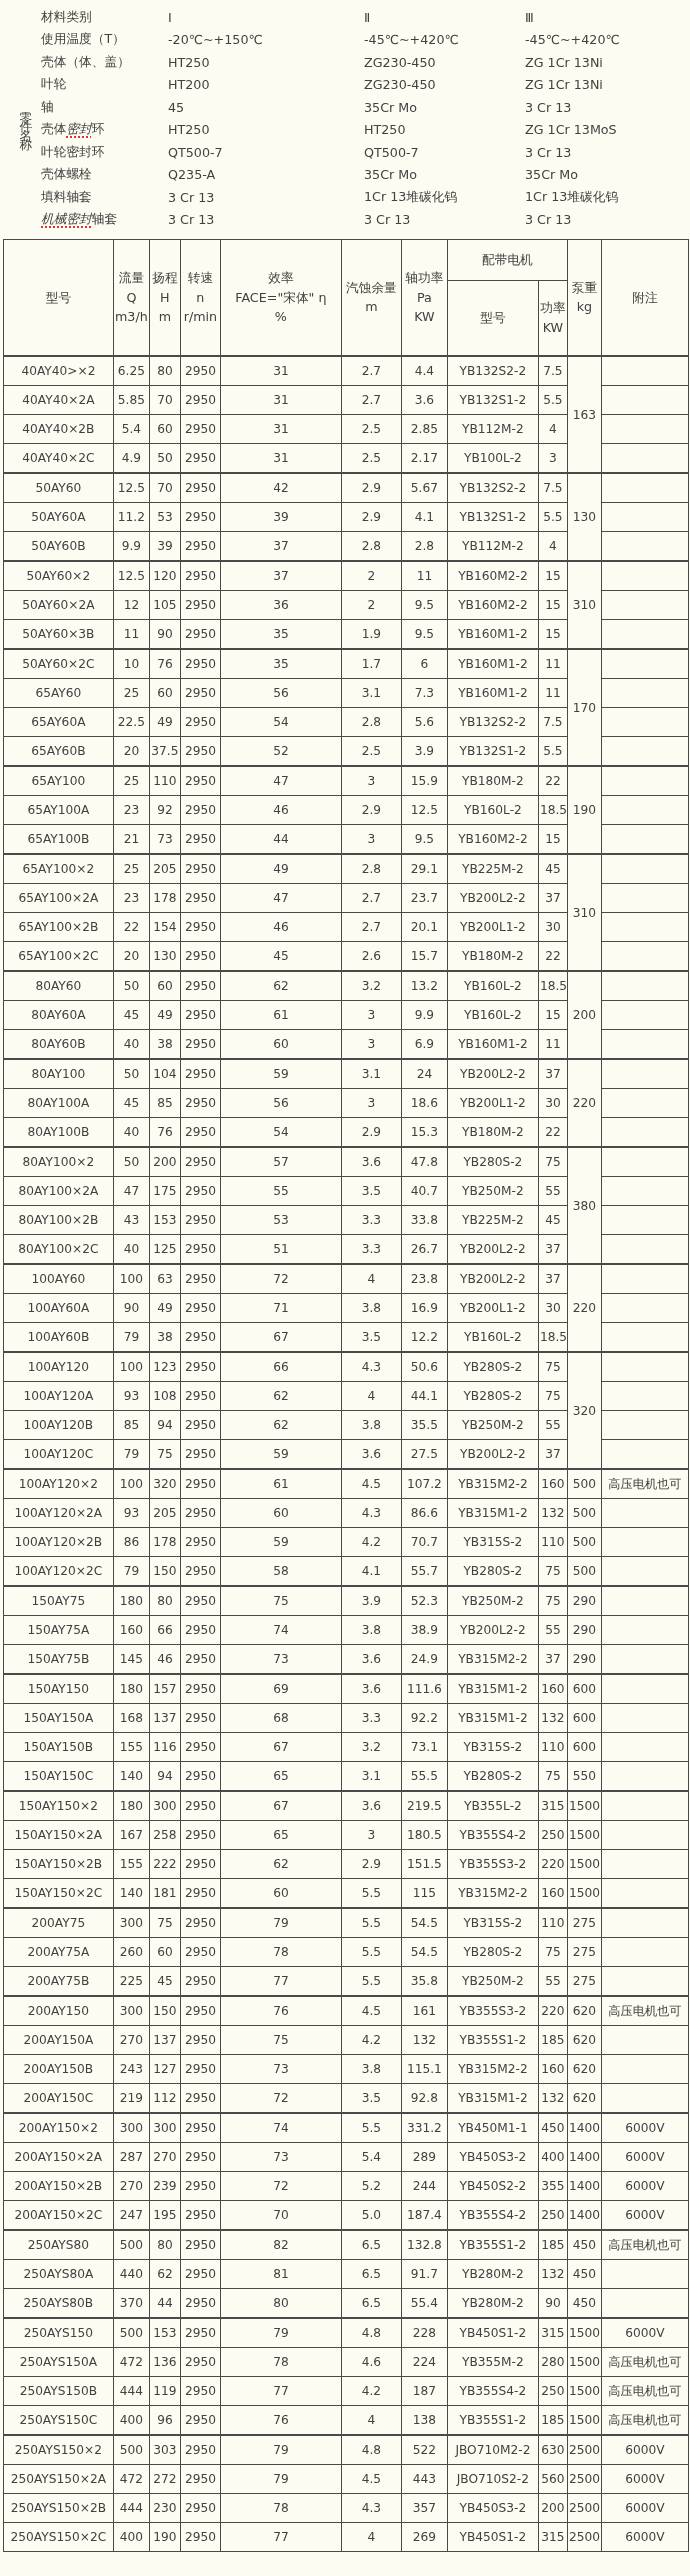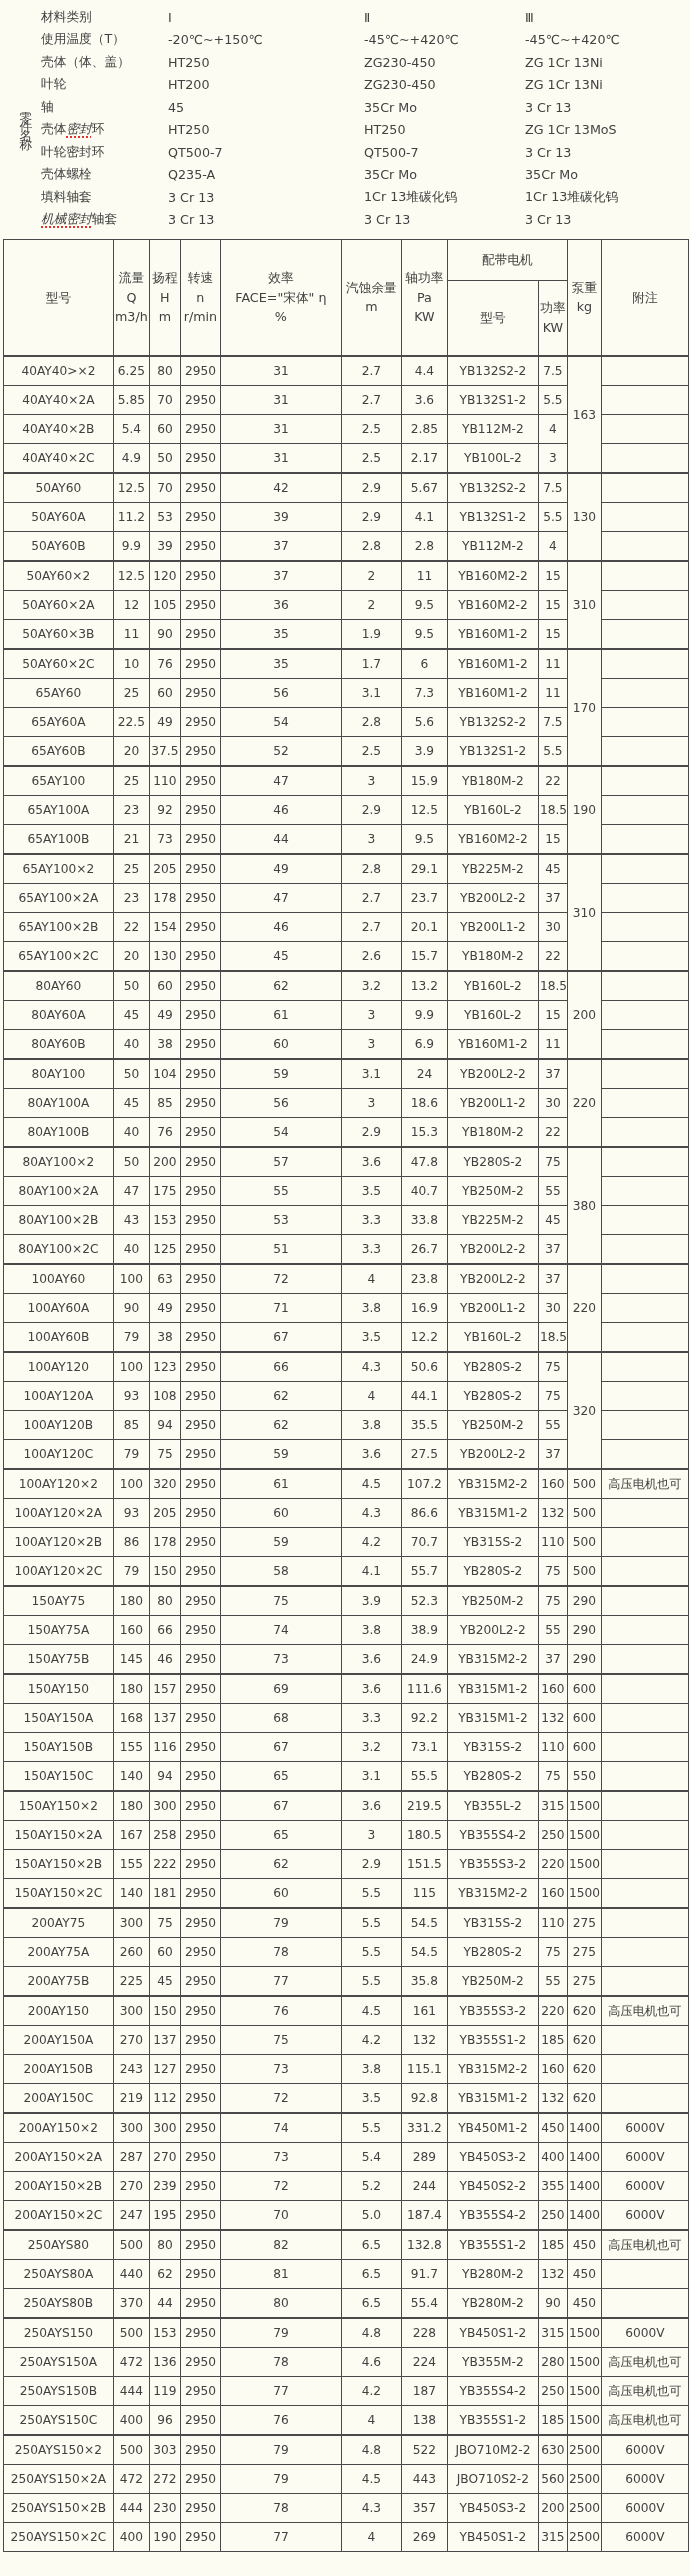--- a/index.html
+++ b/index.html
@@ -941,21 +941,21 @@
         <td></td>
       </tr>
       <tr class="grp">
         <td>200AY150×2</td>
         <td>300</td>
         <td>300</td>
         <td>2950</td>
         <td>74</td>
         <td>5.5</td>
         <td>331.2</td>
-        <td>YB450M1-2</td>
+        <td>YB450M1-1</td>
         <td>450</td>
         <td rowspan="1">1400</td>
         <td>6000V</td>
       </tr>
       <tr>
         <td>200AY150×2A</td>
         <td>287</td>
         <td>270</td>
         <td>2950</td>
         <td>73</td>

